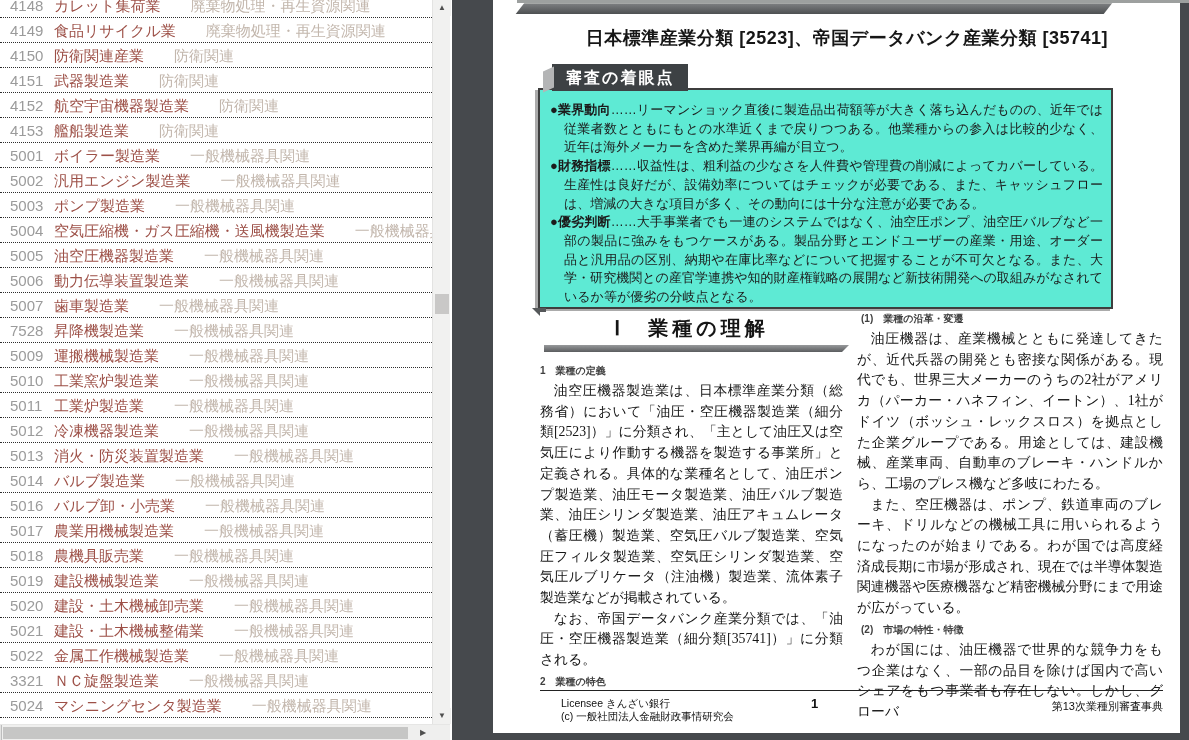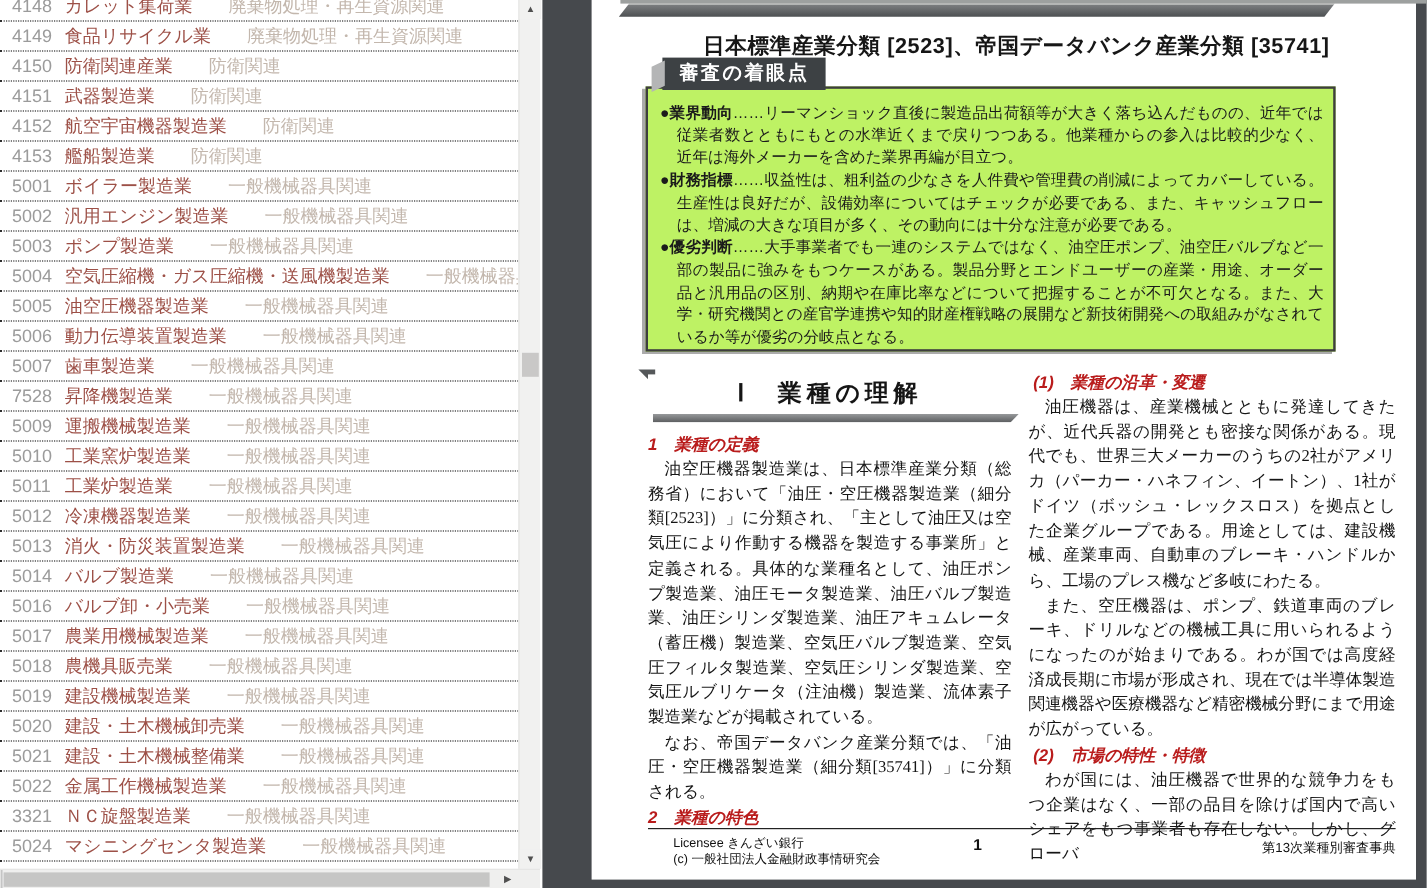--- a/index.html
+++ b/index.html
@@ -44,41 +44,41 @@
                background:#9da09f; z-index:5; }
   #top-banner { position:absolute; left:68px; top:3px; width:588px; height:11px;
                 background:linear-gradient(#7b7d7f,#4d5052); transform:skewX(-38deg);
                 z-index:5; border-top:1px solid #a5a7a6; }
 
   
   #class-header { position:absolute; right:72px; top:26px; font-size:18px;
                   font-weight:bold; color:#161616; letter-spacing:0.5px; }
 
   
-  #focus-box { position:absolute; left:45px; top:72px; width:575px; height:221px;
-               border:2px solid #3e3e3e; background:#bef264;
+  #focus-box { position:absolute; left:45px; top:88px; width:575px; height:221px;
+               border:2px solid #3e3e3e; background:#5eead4;
                box-shadow:-3px 2px 0 #ababab;padding-left:48px; }
   #focus-label { position:absolute; top:-26px; left:12px; height:27px;
                  background:#3d4144; color:#ffffff; font-weight:bold; font-size:16px;
                  line-height:27px; padding:0 14px; letter-spacing:2px; }
   #focus-bevel { position:absolute; left:-9px; top:5px; width:11px; height:21px;
                  background:#b4b5b6; transform:skewY(-25deg); }
   #focus-content { position:absolute; left:10px; right:8px; top:11px;
                    font-size:13px; line-height:18.7px; text-align:justify; }
   .bullet { padding-left:14px; text-indent:-14px; }
   .bullet .blabel { font-weight:bold; }
 
   
   .col { position:absolute; top:308px; font-family:"Liberation Serif", serif;
          font-size:13.8px; line-height:20.7px; color:#151515; }
   #col-left  { left:47px;  width:303px; }
   #col-right { left:364px; width:306px; }
   .para { text-align:justify; text-indent:1em; }
   .subhead { font-family:"Liberation Sans", sans-serif; font-weight:bold;
-             font-size:14px; line-height:21px; color:#b91c1c;font-style:italic; }
+             font-size:10px; line-height:21px; color:#404040; }
   .subhead.indent { padding-left:4px; }
 
   
   #section-banner { position:relative; height:32px; margin:4px 0 16px 0; }
   #section-title { position:relative; z-index:2; text-align:center; font-weight:bold;
                    font-size:20px; letter-spacing:4px; line-height:32px;
                    font-family:"Liberation Serif", serif; background:#fff; }
   #section-shadow-bar { position:absolute; left:4px; right:-6px; bottom:-8px; height:7px;
                         background:linear-gradient(#97999b,#5b5d5f);
                         clip-path:polygon(0 0,100% 0,calc(100% - 7px) 100%,0 100%); z-index:1; }

